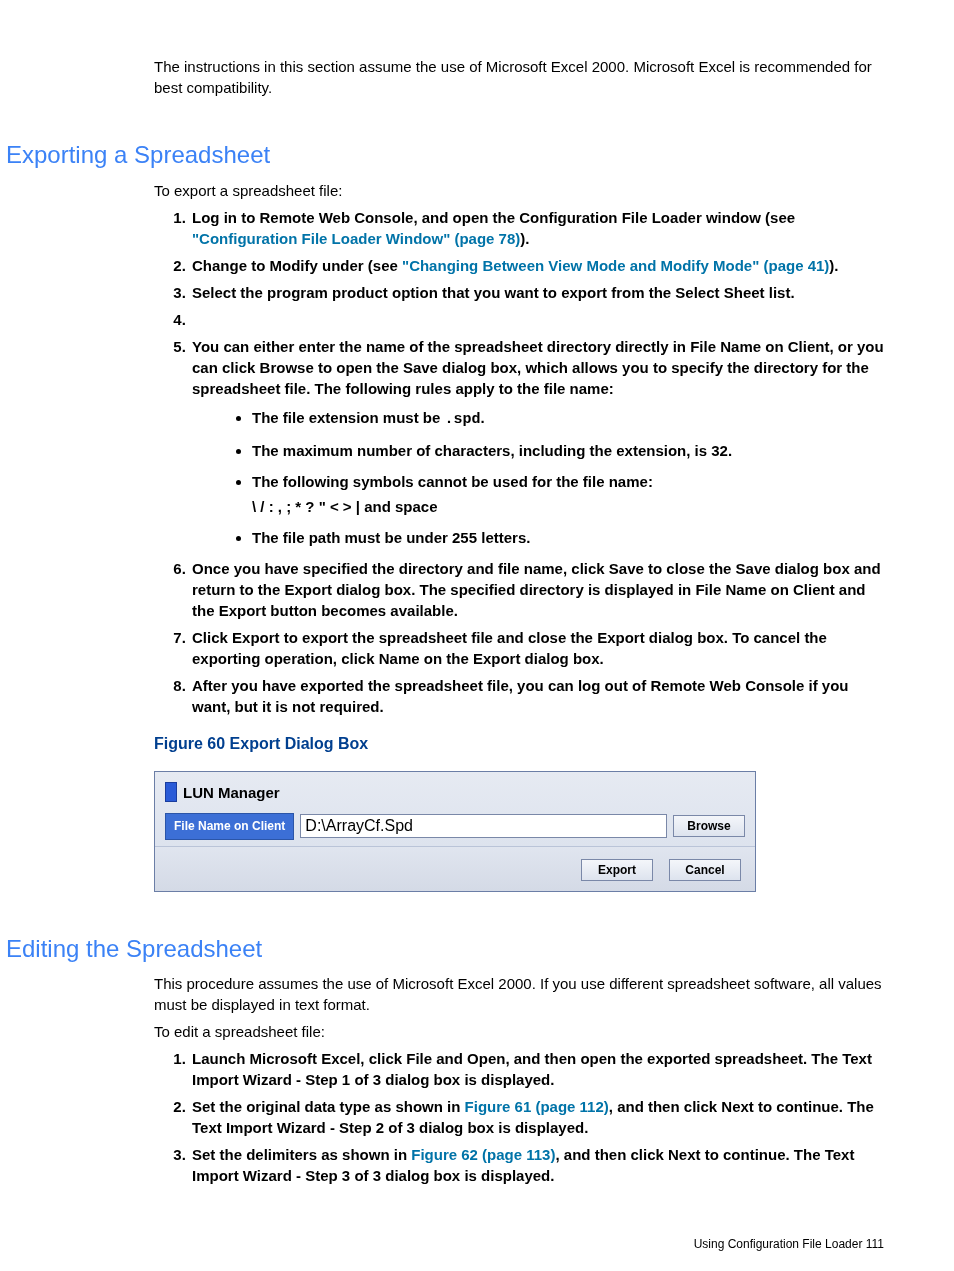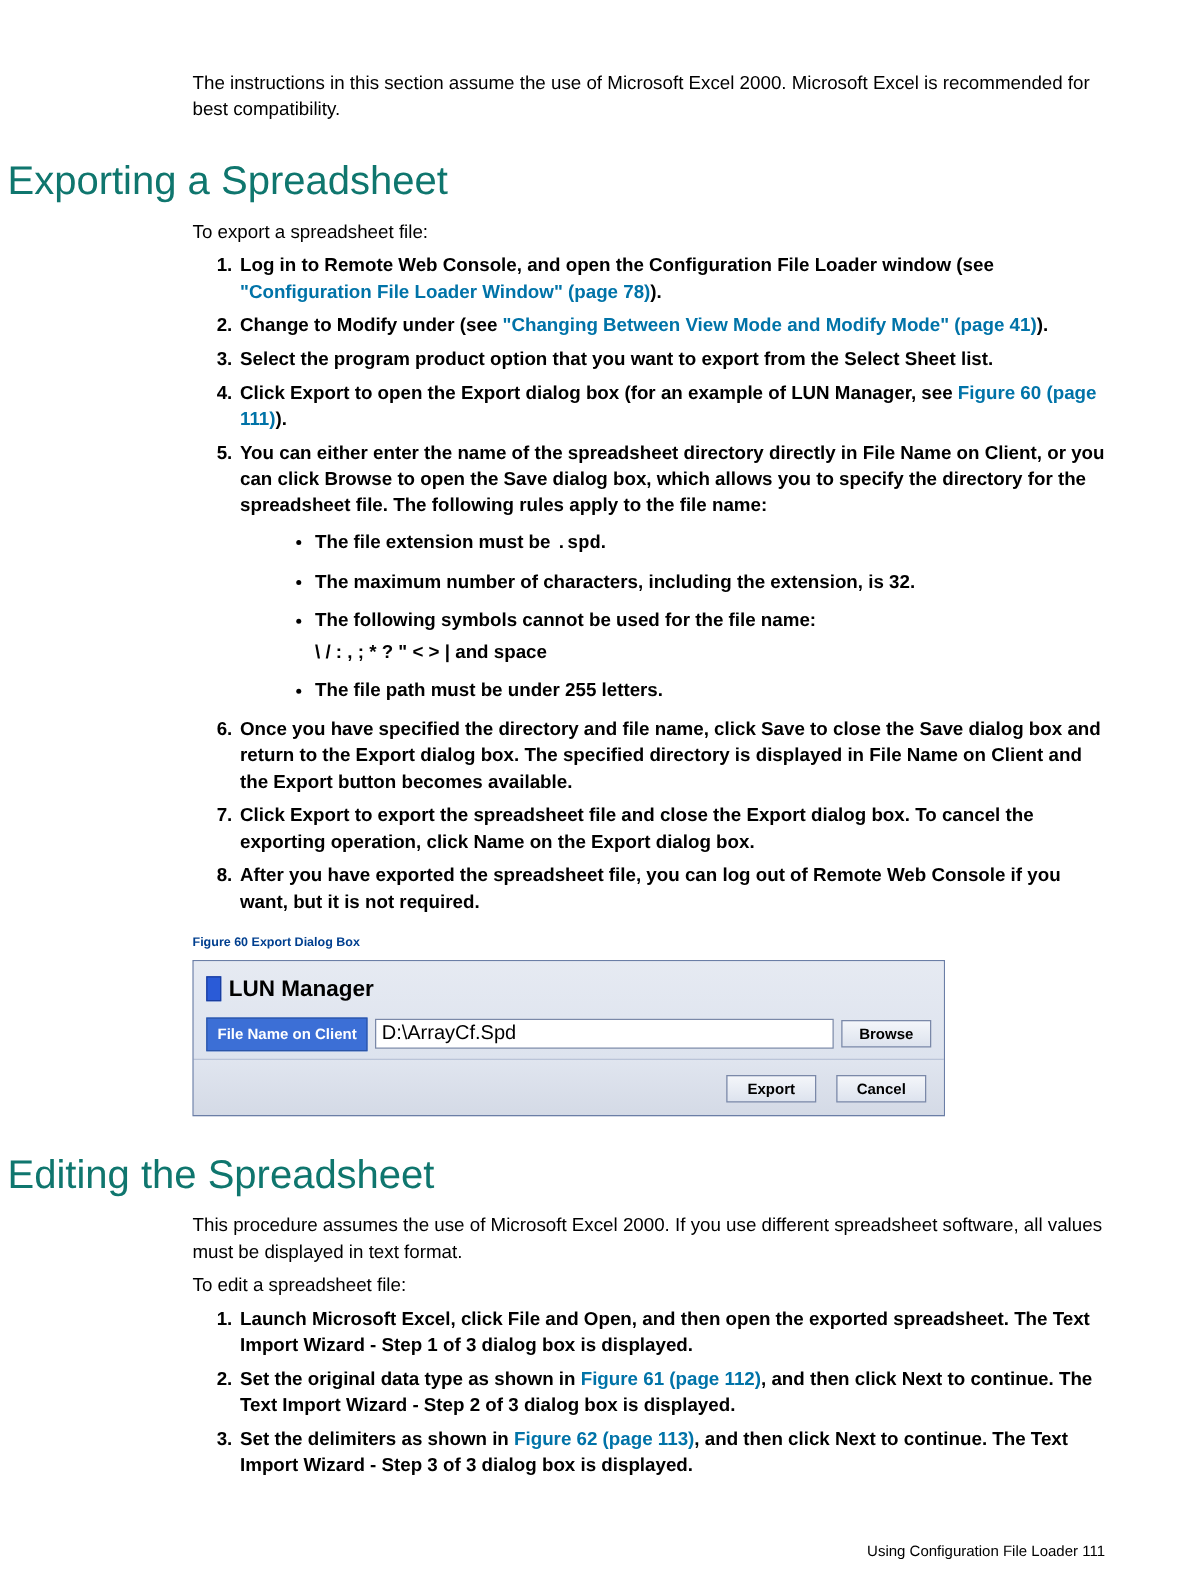--- a/index.html
+++ b/index.html
@@ -8,23 +8,23 @@
     line-height: 1.4;
     color: #000;
     margin: 0;
     padding: 50px 70px 40px 80px;
     width: 954px;
     box-sizing: border-box;
   }
   h2 {
     font-family: Arial, Helvetica, sans-serif;
     font-weight: normal;
-    font-size: 32px;
-    color: #0f766e;
-    margin: 24px 0 8px -74px;
+    font-size: 24px;
+    color: #3b82f6;
+    margin: 40px 0 8px -74px;
   }
   p { margin: 6px 0; }
   .indent { margin-left: 74px; }
   .intro { margin-left: 74px; margin-bottom: 10px; }
   ol.steps {
     margin: 4px 0 6px 74px;
     padding-left: 36px;
   }
   ol.steps > li {
     padding-left: 2px;
@@ -38,42 +38,42 @@
     margin: 8px 0 8px 60px;
     padding: 0;
   }
   ul.bullets li { margin-bottom: 10px; }
   .sub { margin-left: 0; margin-top: 6px; }
   a.link { color: #0073a8; text-decoration: none; }
   .mono { font-family: "Courier New", monospace; }
   .fig-caption {
     color: #003f8f;
     font-weight: bold;
-    font-size: 10px;
-    margin: 16px 0 6px 74px;
+    font-size: 16px;
+    margin: 16px 0 16px 74px;
   }
   
   .dialog {
     margin-left: 74px;
     width: 600px;
     border: 1px solid #6b7ea6;
     background: #d8dee9;
     font-family: Arial, sans-serif;
     font-size: 13px;
   }
   .dialog .toprow {
     padding: 10px 10px 6px 10px;
     background: linear-gradient(#e6eaf2, #dde3ee);
   }
   .dialog .title {
     display: flex;
     align-items: center;
     gap: 6px;
     font-weight: bold;
-    font-size: 18px;
+    font-size: 15px;
     color: #000;
   }
   .dialog .title .bluebox {
     width: 10px;
     height: 18px;
     background: #2a5bd7;
     border: 1px solid #1a3d9e;
   }
   .dialog .filerow {
     display: flex;
@@ -137,21 +137,20 @@
   <li>
     <span>Log in to Remote Web Console, and open the Configuration File Loader window (see </span><a class="link">"Configuration File Loader Window" (page 78)</a><span>).</span>
   </li>
   <li>
     <span>Change to Modify under (see </span><a class="link">"Changing Between View Mode and Modify Mode" (page 41)</a><span>).</span>
   </li>
   <li>
     <span>Select the program product option that you want to export from the </span><b>Select Sheet</b><span> list.</span>
   </li>
   <li>
-    <p><span>Click </span><b>Export</b><span> to open the Export dialog box (for an example of LUN Manager, see </span><a class="link">Figure 60 (page 111)</a><span>).</span></p>
   </li>
   <li>
     <p><span>You can either enter the name of the spreadsheet directory directly in </span><b>File Name on Client</b><span>, or you can click </span><b>Browse</b><span> to open the Save dialog box, which allows you to specify the directory for the spreadsheet file. The following rules apply to the file name:</span></p>
     <ul class="bullets">
       <li><span>The file extension must be </span><span class="mono">.spd</span><span>.</span></li>
       <li>The maximum number of characters, including the extension, is 32.</li>
       <li>
         <span>The following symbols cannot be used for the file name:</span>
         <p class="symline">\ / : , ; * ? " &lt; &gt; | and space</p>
       </li>

